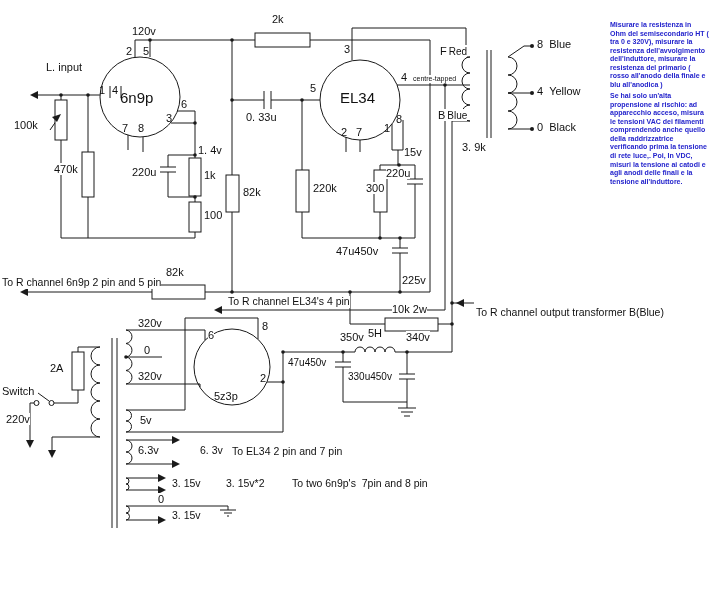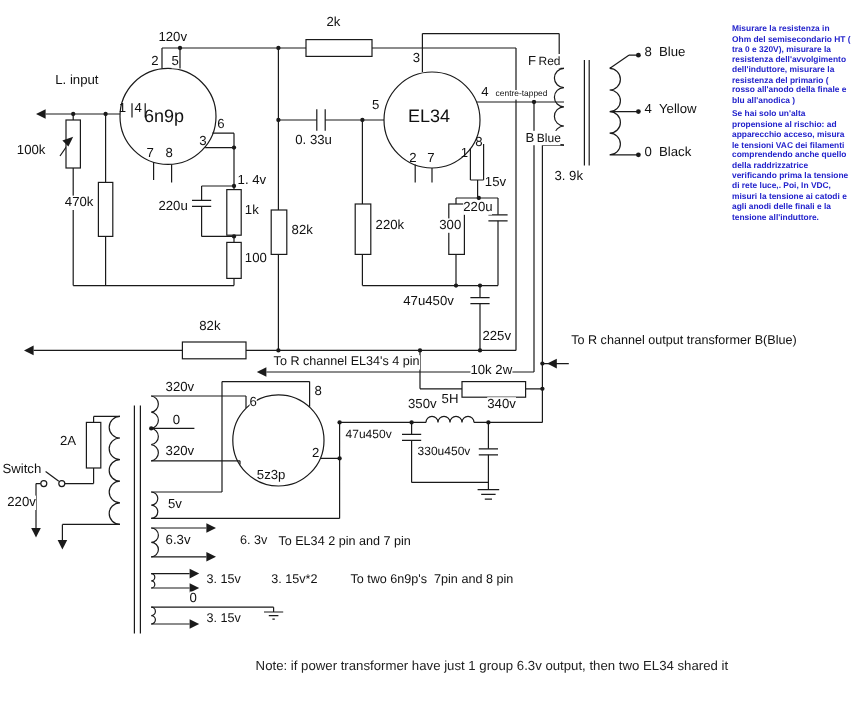--- a/index.html
+++ b/index.html
@@ -157,23 +157,24 @@
   <div class="lb pair gap6" style="left:537px;top:85px">
     <span>4</span><span>Yellow</span>
   </div>
   <div class="lb pair gap6" style="left:537px;top:121px">
     <span>0</span><span>Black</span>
   </div>
 
   <div class="lb" style="left:336px;top:245px">47u450v</div>
   <div class="lb" style="left:402px;top:274px">225v</div>
   <div class="lb" style="left:166px;top:266px">82k</div>
+  <div class="lb fs105" style="left:2px;top:277px">To R channel 6n9p 2 pin and 5 pin</div>
   <div class="lb fs105" style="left:228px;top:296px">To R channel EL34's 4 pin</div>
   <div class="lb" style="left:392px;top:303px">10k 2w</div>
-  <div class="lb fs105" style="left:476px;top:279px">To R channel output transformer B(Blue)</div>
+  <div class="lb fs105" style="left:476px;top:307px">To R channel output transformer B(Blue)</div>
 
   <div class="lb" style="left:138px;top:317px">320v</div>
   <div class="lb" style="left:144px;top:344px">0</div>
   <div class="lb" style="left:138px;top:370px">320v</div>
   <div class="lb" style="left:140px;top:414px">5v</div>
   <div class="lb" style="left:208px;top:329px">6</div>
   <div class="lb" style="left:262px;top:320px">8</div>
   <div class="lb nobg" style="left:260px;top:372px">2</div>
   <div class="lb nobg" style="left:214px;top:390px">5z3p</div>
   <div class="lb" style="left:340px;top:331px">350v</div>
@@ -192,15 +193,14 @@
   <div class="lb fs105" style="left:226px;top:478px">3. 15v*2</div>
   <div class="lb fs105" style="left:292px;top:478px">To two 6n9p's  7pin and 8 pin</div>
   <div class="lb" style="left:158px;top:493px">0</div>
   <div class="lb fs105" style="left:172px;top:510px">3. 15v</div>
 
   <div class="it">
     <p>Misurare la resistenza in Ohm del semisecondario HT ( tra 0 e 320V), misurare la resistenza dell'avvolgimento dell'induttore, misurare la resistenza del primario ( rosso all'anodo della finale e blu all'anodica )</p>
     <p>Se hai solo un'alta propensione al rischio: ad apparecchio acceso, misura le tensioni VAC dei filamenti comprendendo anche quello della raddrizzatrice verificando prima la tensione di rete luce,. Poi, In VDC, misuri la tensione ai catodi e agli anodi delle finali e la tensione all'induttore.</p>
   </div>
 
-  <div class="lb note" style="left:213px;top:549px">Note: if power transformer have just 1 group 6.3v output, then two EL34 shared it</div>
 
 </div>
 
 </body></html>

